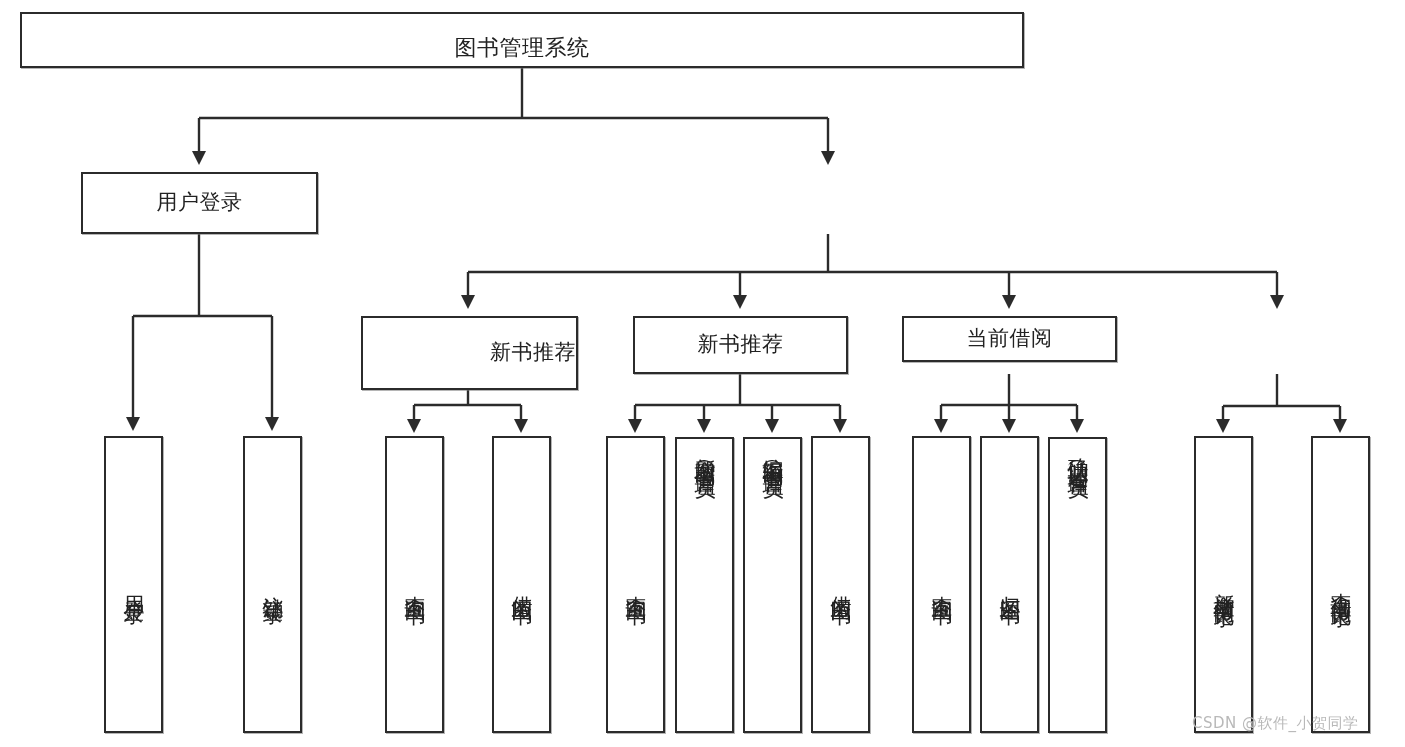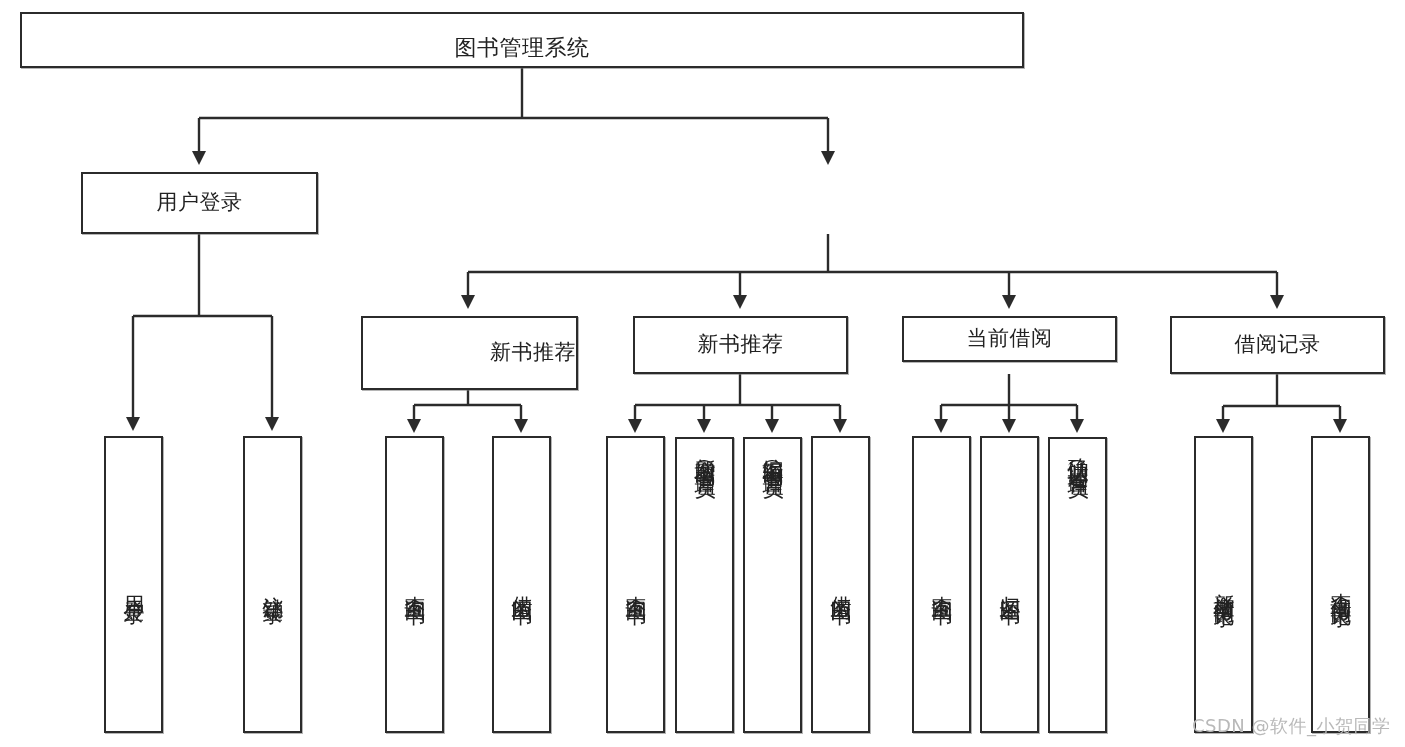--- a/index.html
+++ b/index.html
@@ -60,21 +60,21 @@
   }
   .node.v.toptext {
     align-items: flex-start;
   }
   .node.v.toptext .label {
     margin-top: 2px;
   }
   .watermark {
     position: absolute;
     color: #b9b9b9;
-    font-size: 18px;
+    font-size: 15px;
     white-space: nowrap;
     letter-spacing: 0.5px;
   }
 </style>
 </head>
 <body>
 
 <div id="canvas">
 
   <svg class="connectors" viewBox="0 0 1405 747">
@@ -137,23 +137,20 @@
 
   <div class="node h" style="left:361px; top:316px; width:217px; height:74px;justify-content:flex-end;">
     <span class="label">新书推荐</span>
   </div>
   <div class="node h" style="left:633px; top:316px; width:215px; height:58px;">
     <span class="label">新书推荐</span>
   </div>
   <div class="node h" style="left:902px; top:316px; width:215px; height:46px;">
     <span class="label">当前借阅</span>
   </div>
-  <div class="node h" style="left:1170px; top:316px; width:215px; height:58px;">
-    <span class="label">借阅记录</span>
-  </div>
 
   <div class="node v" style="left:104px; top:436px; width:59px; height:297px;">
     <span class="label">用户登录</span>
   </div>
   <div class="node v" style="left:243px; top:436px; width:59px; height:297px;">
     <span class="label">注销登录</span>
   </div>
 
   <div class="node v" style="left:385px; top:436px; width:59px; height:297px;">
     <span class="label">查询图书</span>

